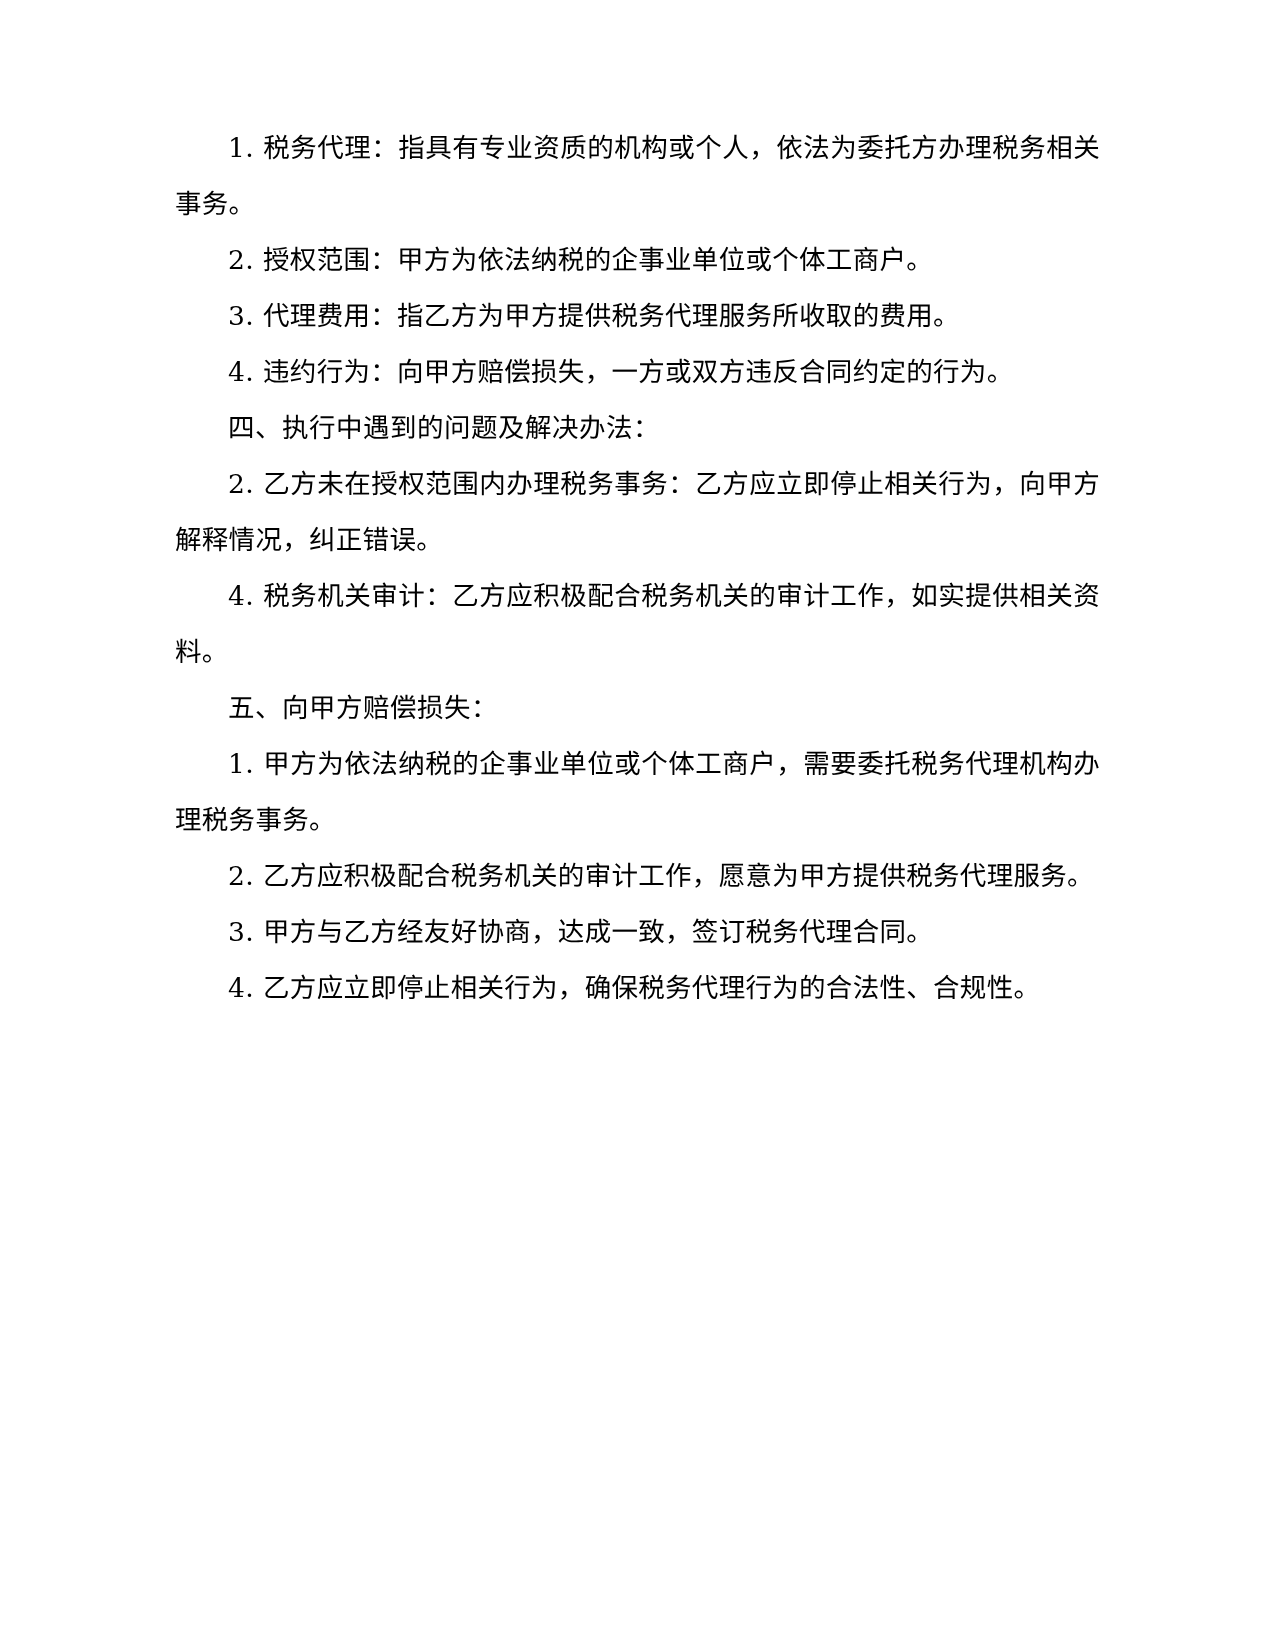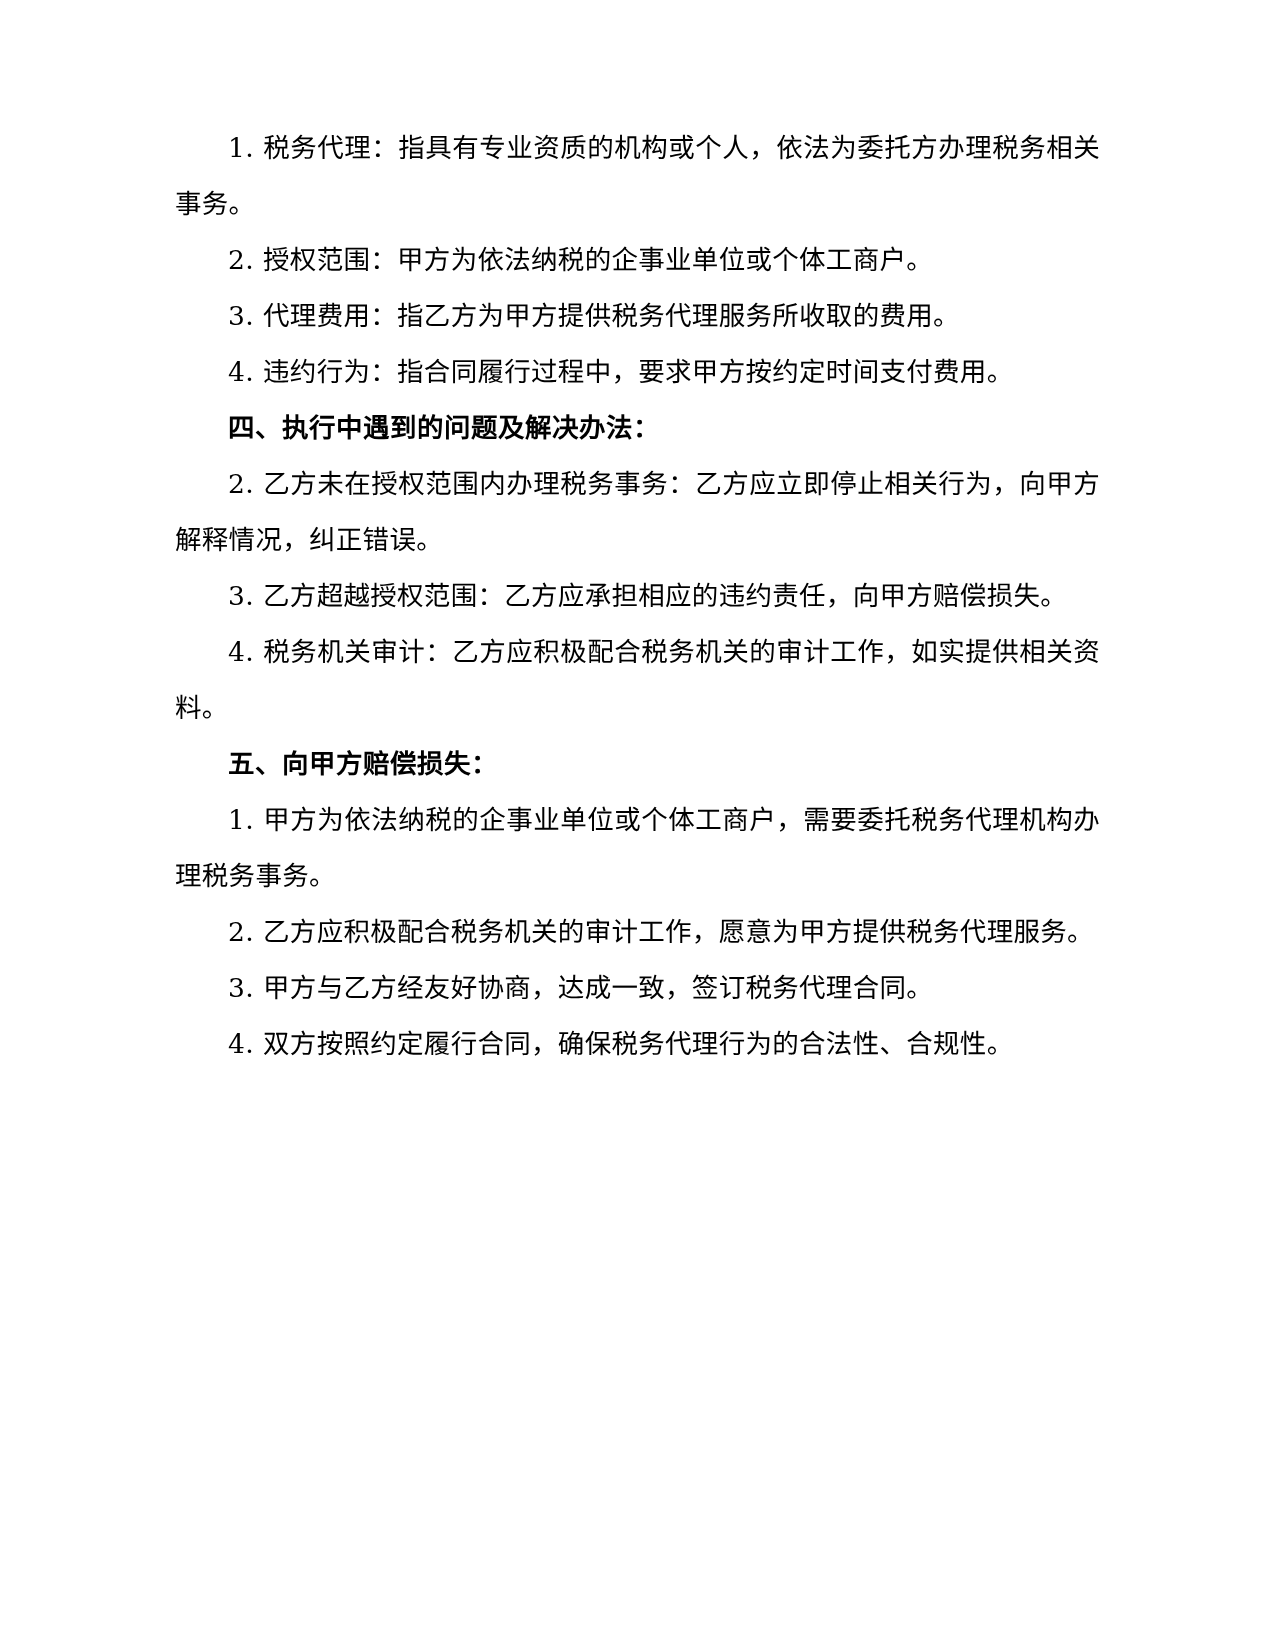--- a/index.html
+++ b/index.html
@@ -26,21 +26,21 @@
   }
   .para {
     margin: 0;
     text-indent: 2em;
     font-weight: normal;
     letter-spacing: 0.3px;
   }
   .heading {
     margin: 0;
     text-indent: 2em;
-    font-weight: bold;
+    font-weight: normal;
     letter-spacing: 0.5px;
   }
   .num {
     letter-spacing: 0.5px;
   }
 </style>
 </head>
 <body>
 
 <div class="page">
@@ -56,35 +56,31 @@
       <span>授权范围：甲方为依法纳税的企事业单位或个体工商户。</span>
     </p>
 
     <p class="para">
       <span class="num">3.</span>
       <span>代理费用：指乙方为甲方提供税务代理服务所收取的费用。</span>
     </p>
 
     <p class="para">
       <span class="num">4.</span>
-      <span>违约行为：指合同履行过程中，要求甲方按约定时间支付费用。</span>
+      <span>违约行为：向甲方赔偿损失，一方或双方违反合同约定的行为。</span>
     </p>
 
     <p class="heading">四、执行中遇到的问题及解决办法：</p>
 
 
     <p class="para">
       <span class="num">2.</span>
       <span>乙方未在授权范围内办理税务事务：乙方应立即停止相关行为，向甲方解释情况，纠正错误。</span>
     </p>
 
-    <p class="para">
-      <span class="num">3.</span>
-      <span>乙方超越授权范围：乙方应承担相应的违约责任，向甲方赔偿损失。</span>
-    </p>
 
     <p class="para">
       <span class="num">4.</span>
       <span>税务机关审计：乙方应积极配合税务机关的审计工作，如实提供相关资料。</span>
     </p>
 
     <p class="heading">五、向甲方赔偿损失：</p>
 
     <p class="para">
       <span class="num">1.</span>
@@ -96,17 +92,17 @@
       <span>乙方应积极配合税务机关的审计工作，愿意为甲方提供税务代理服务。</span>
     </p>
 
     <p class="para">
       <span class="num">3.</span>
       <span>甲方与乙方经友好协商，达成一致，签订税务代理合同。</span>
     </p>
 
     <p class="para">
       <span class="num">4.</span>
-      <span>双方按照约定履行合同，确保税务代理行为的合法性、合规性。</span>
+      <span>乙方应立即停止相关行为，确保税务代理行为的合法性、合规性。</span>
     </p>
 
   </div>
 </div>
 
 </body></html>

